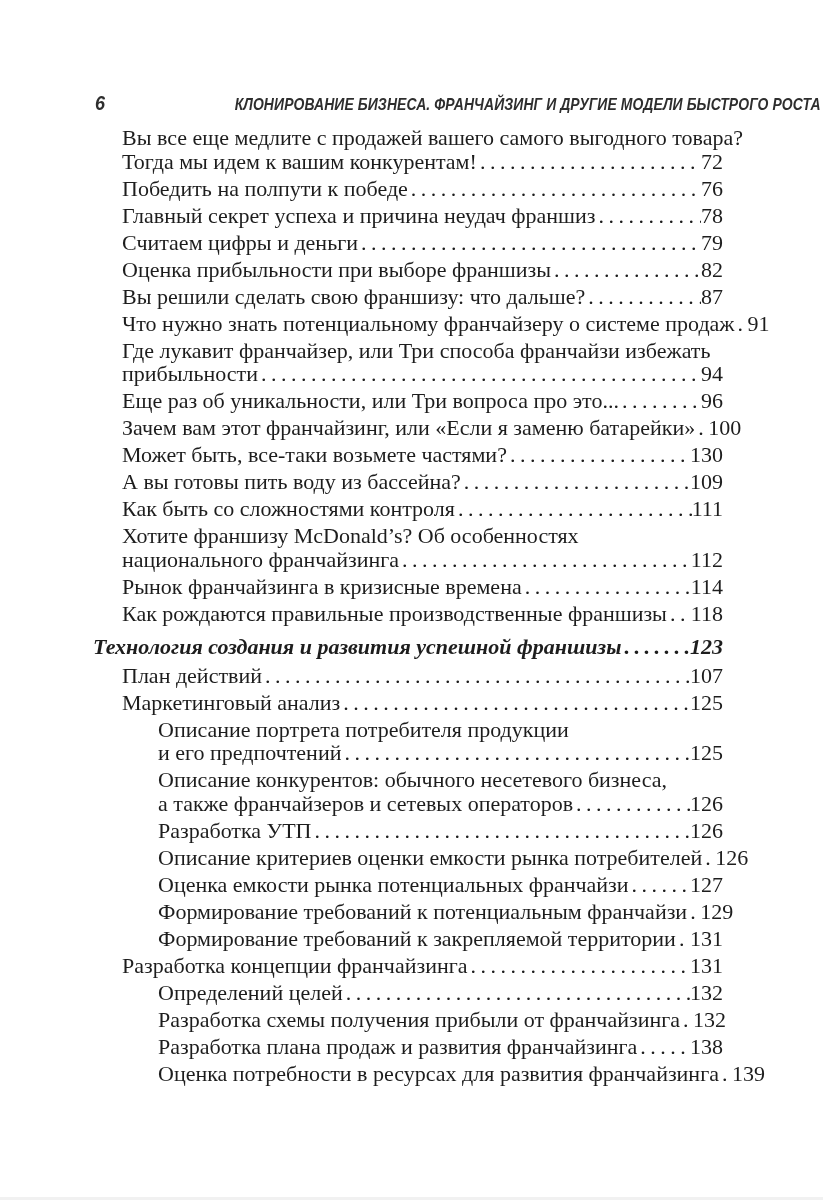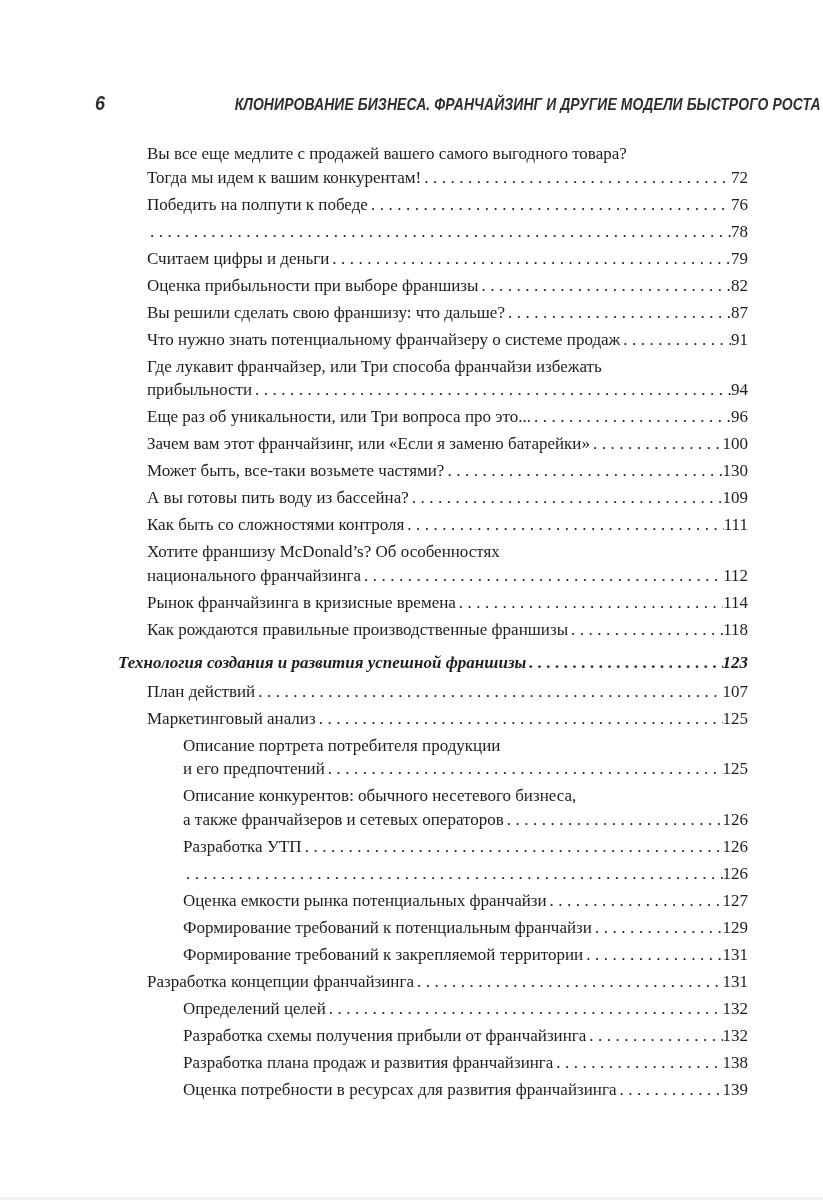--- a/index.html
+++ b/index.html
@@ -42,26 +42,25 @@
     font-size: 17px;
     letter-spacing: 0.1px;
     color: #2e2e2e;
     white-space: nowrap;
     transform: scaleX(0.82);
     transform-origin: right center;
   }
   
   .toc {
     position: absolute;
-    top: 142px;
+    top: 126px;
     left: 93px;
     width: 630px;
-    font-size: 17px;
+    font-size: 22px;
     line-height: 23.5px;
-    margin-left: 25px;
   }
   .entry {
     margin-bottom: 3.5px;
   }
   .entry.section    { padding-left: 29px; }
   .entry.subsection { padding-left: 65px; }
   .entry.chapter {
     padding-left: 0;
     font-weight: bold;
     margin-top: 10px;
@@ -113,20 +112,21 @@
       </div>
       <div class="entry section">
         <div class="entry-line last">
           <span class="title">Победить на полпути к победе</span>
           <span class="leader">..........................................................................................</span>
           <span class="pagenum">76</span>
         </div>
       </div>
       <div class="entry section">
         <div class="entry-line last">
+          <span class="title">Главный секрет успеха и причина неудач франшиз</span>
           <span class="leader">..........................................................................................</span>
           <span class="pagenum">78</span>
         </div>
       </div>
       <div class="entry section">
         <div class="entry-line last">
           <span class="title">Считаем цифры и деньги</span>
           <span class="leader">..........................................................................................</span>
           <span class="pagenum">79</span>
         </div>
@@ -256,20 +256,21 @@
       </div>
       <div class="entry subsection">
         <div class="entry-line last">
           <span class="title">Разработка УТП</span>
           <span class="leader">..........................................................................................</span>
           <span class="pagenum">126</span>
         </div>
       </div>
       <div class="entry subsection">
         <div class="entry-line last">
+          <span class="title">Описание критериев оценки емкости рынка потребителей</span>
           <span class="leader">..........................................................................................</span>
           <span class="pagenum">126</span>
         </div>
       </div>
       <div class="entry subsection">
         <div class="entry-line last">
           <span class="title">Оценка емкости рынка потенциальных франчайзи</span>
           <span class="leader">..........................................................................................</span>
           <span class="pagenum">127</span>
         </div>

